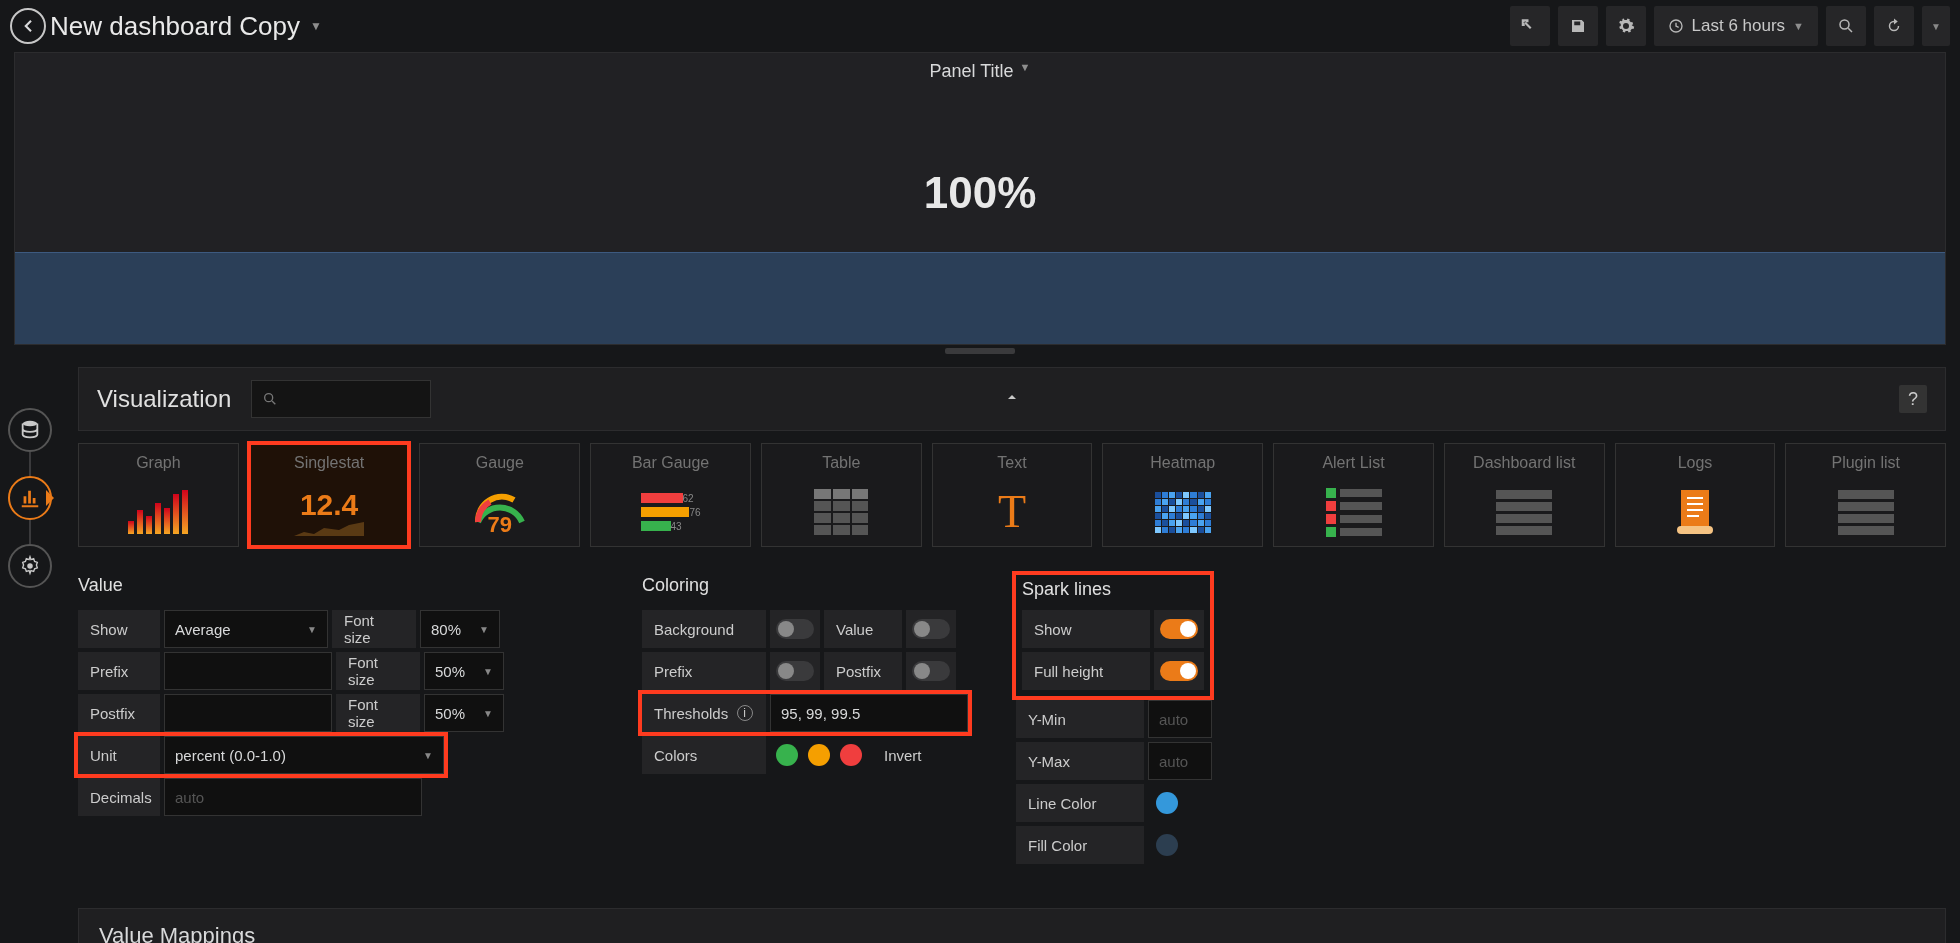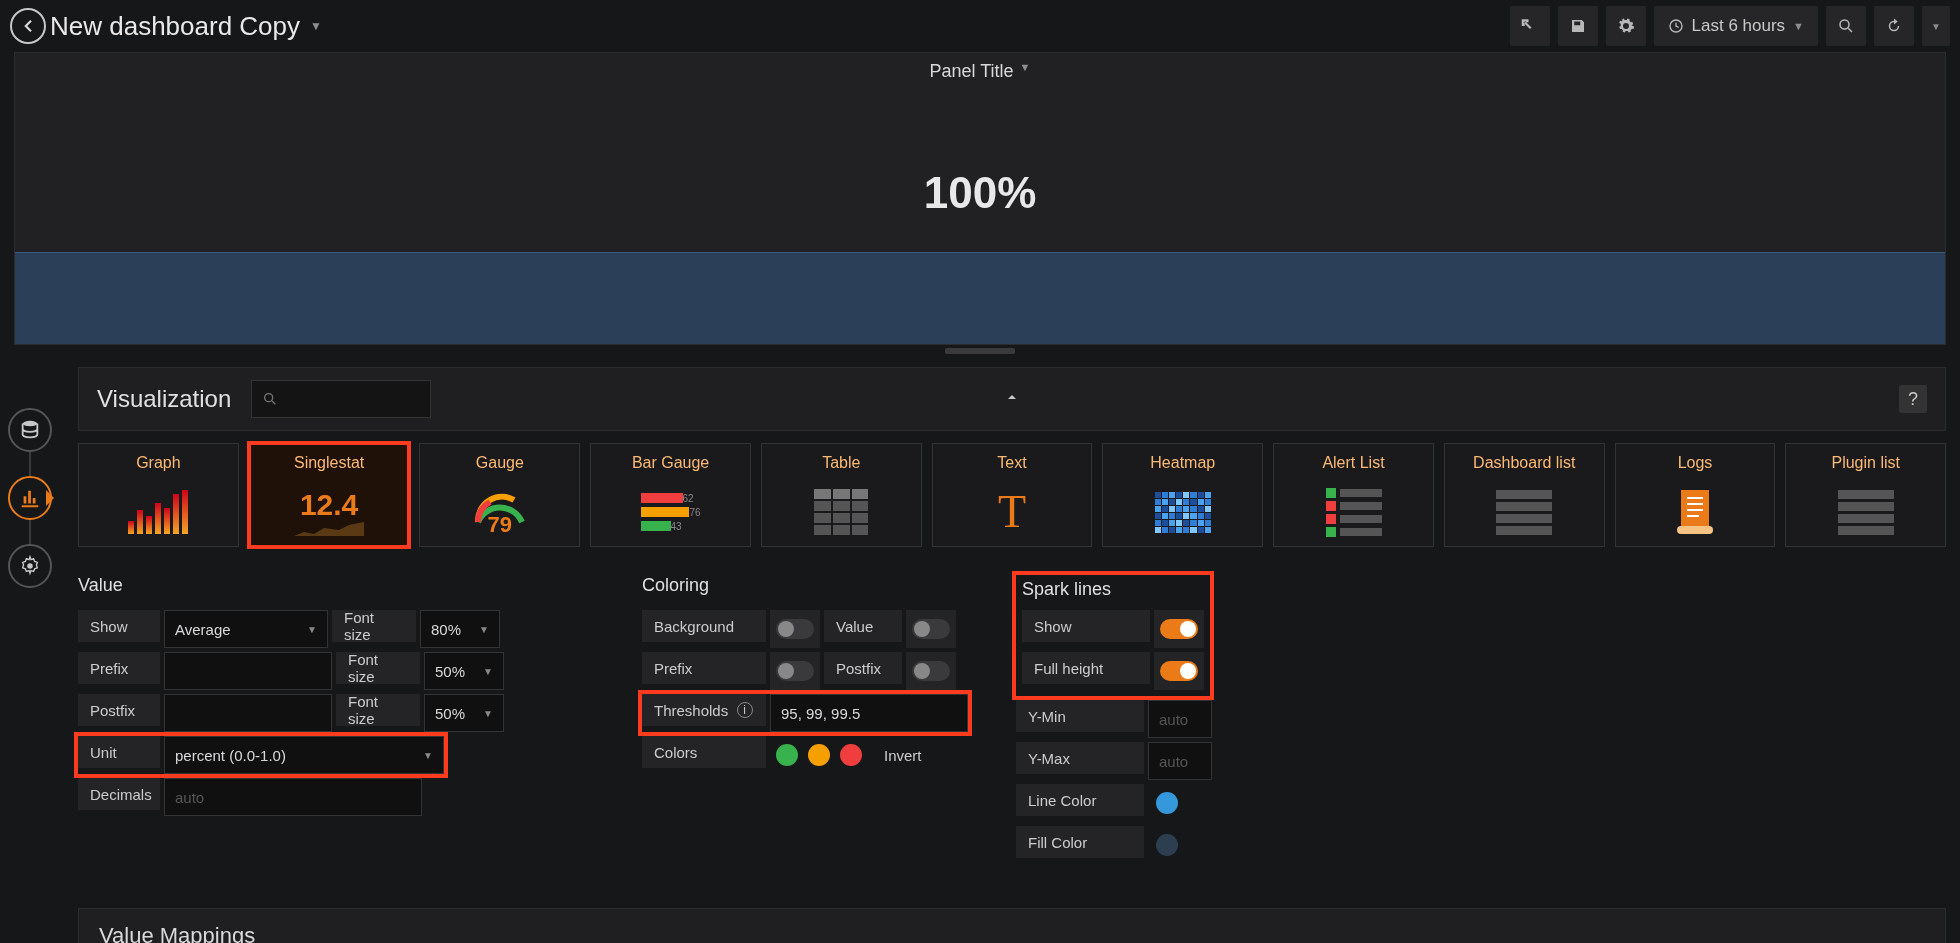--- a/index.html
+++ b/index.html
@@ -41,31 +41,31 @@
   .viz-header { background: #1f1f21; padding: 12px 18px; display: flex; align-items: center; gap: 20px; border: 1px solid #2c2c2e; position: relative; }
   .viz-header h2 { font-size: 24px; font-weight: 400; color: #e0e0e0; }
   .viz-search { width: 180px; height: 38px; border: 1px solid #333; background: #141414; display: flex; align-items: center; padding: 0 10px; color: #777; }
   .viz-collapse { position: absolute; left: 50%; transform: translateX(-50%); cursor: pointer; }
   .viz-help { margin-left: auto; width: 28px; height: 28px; background: #333; color: #ccc; display:flex; align-items:center; justify-content:center; font-size:18px; cursor:pointer; border-radius:2px;}
 
   
   .viz-grid { display: flex; gap: 10px; margin-top: 12px; }
   .viz-card { flex: 1; height: 104px; border: 1px solid #333; background: #1a1a1c; display: flex; flex-direction: column; align-items: center; padding-top: 10px; cursor: pointer; position: relative; }
   .viz-card.selected { border: 1px solid #eb7b18; background: #1f1107; }
-  .viz-card .label { font-size: 16px; color: #fdba74; }
+  .viz-card .label { font-size: 16px; color: #737373; }
   .viz-card .preview { flex: 1; display: flex; align-items: center; justify-content: center; margin-top: 6px; }
   .hl-box { position: absolute; inset: -3px; border: 4px solid #ff3b1f; pointer-events:none; }
 
   
   .settings-row { display: flex; gap: 24px; margin-top: 28px; }
   .settings-col h3 { font-size: 18px; font-weight: 400; margin-bottom: 14px; color: #e0e0e0; }
 
   .formgrid { display: flex; flex-direction: column; gap: 4px; }
   .row { display: flex; gap: 4px; align-items: stretch; }
-  .lbl { background: #242426; font-size: 15px; color: #ccc; padding: 0 12px; display: flex; align-items: center; height: 32px; }
+  .lbl { background: #242426; font-size: 15px; color: #ccc; padding: 0 12px; display: flex; align-items: center; height: 38px; }
   .lbl.w1 { width: 82px; }
   .lbl.w2 { width: 64px; }
   .lbl.wc { width: 124px; }
   .lbl.ws { width: 128px; }
   .sel, .inp { background: #101010; border: 1px solid #333; color: #d8d9da; height: 38px; padding: 0 10px; font-size: 15px; display: flex; align-items: center; justify-content: space-between; cursor: pointer; }
   .sel.w1 { width: 164px; }
   .sel.w2 { width: 80px; }
   .sel.wu { width: 280px; }
   .inp { width: 258px; cursor: text; }
   .inp.small { width: 64px; }

